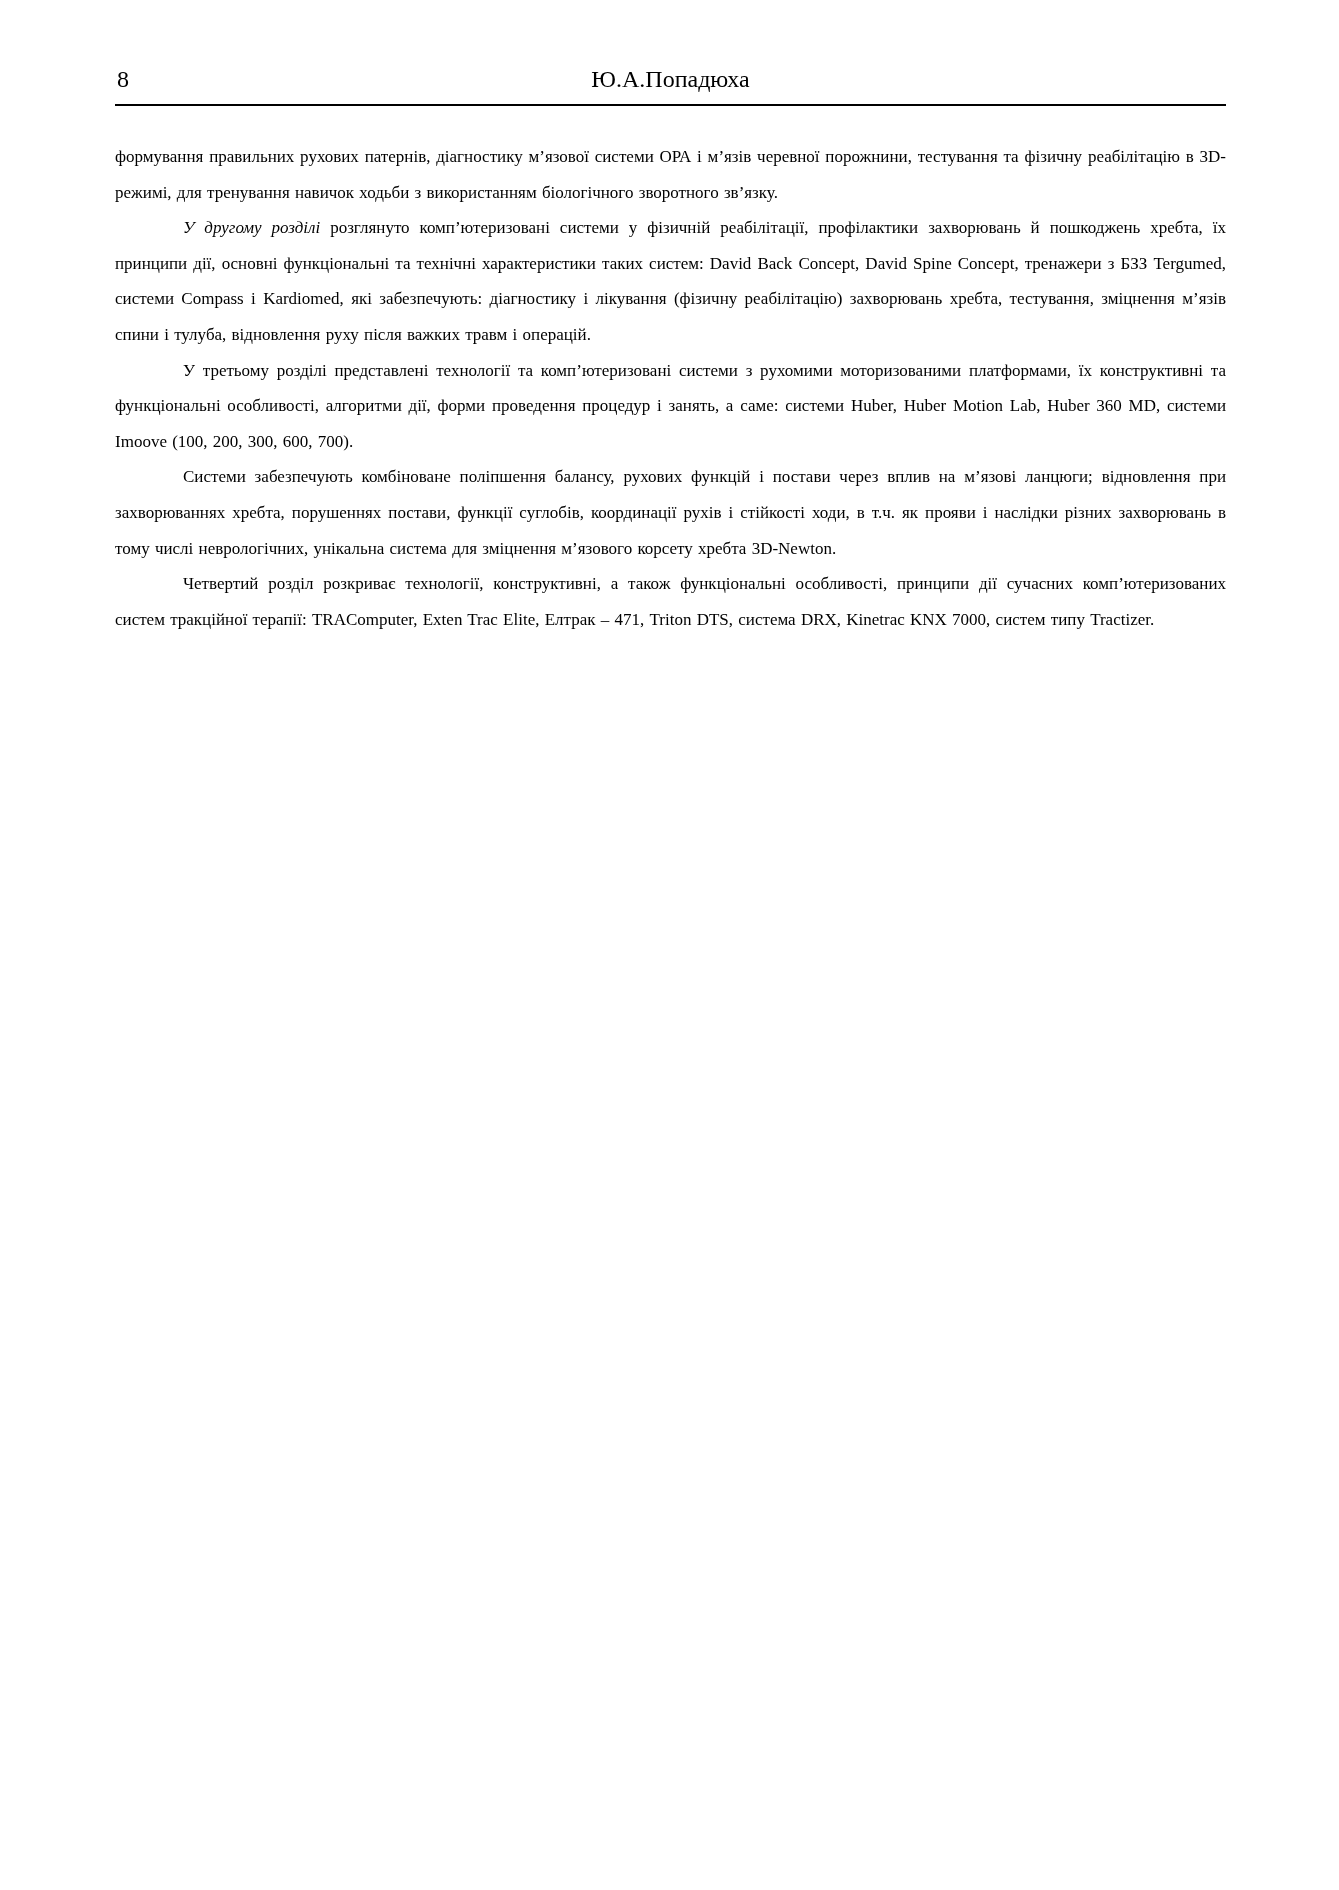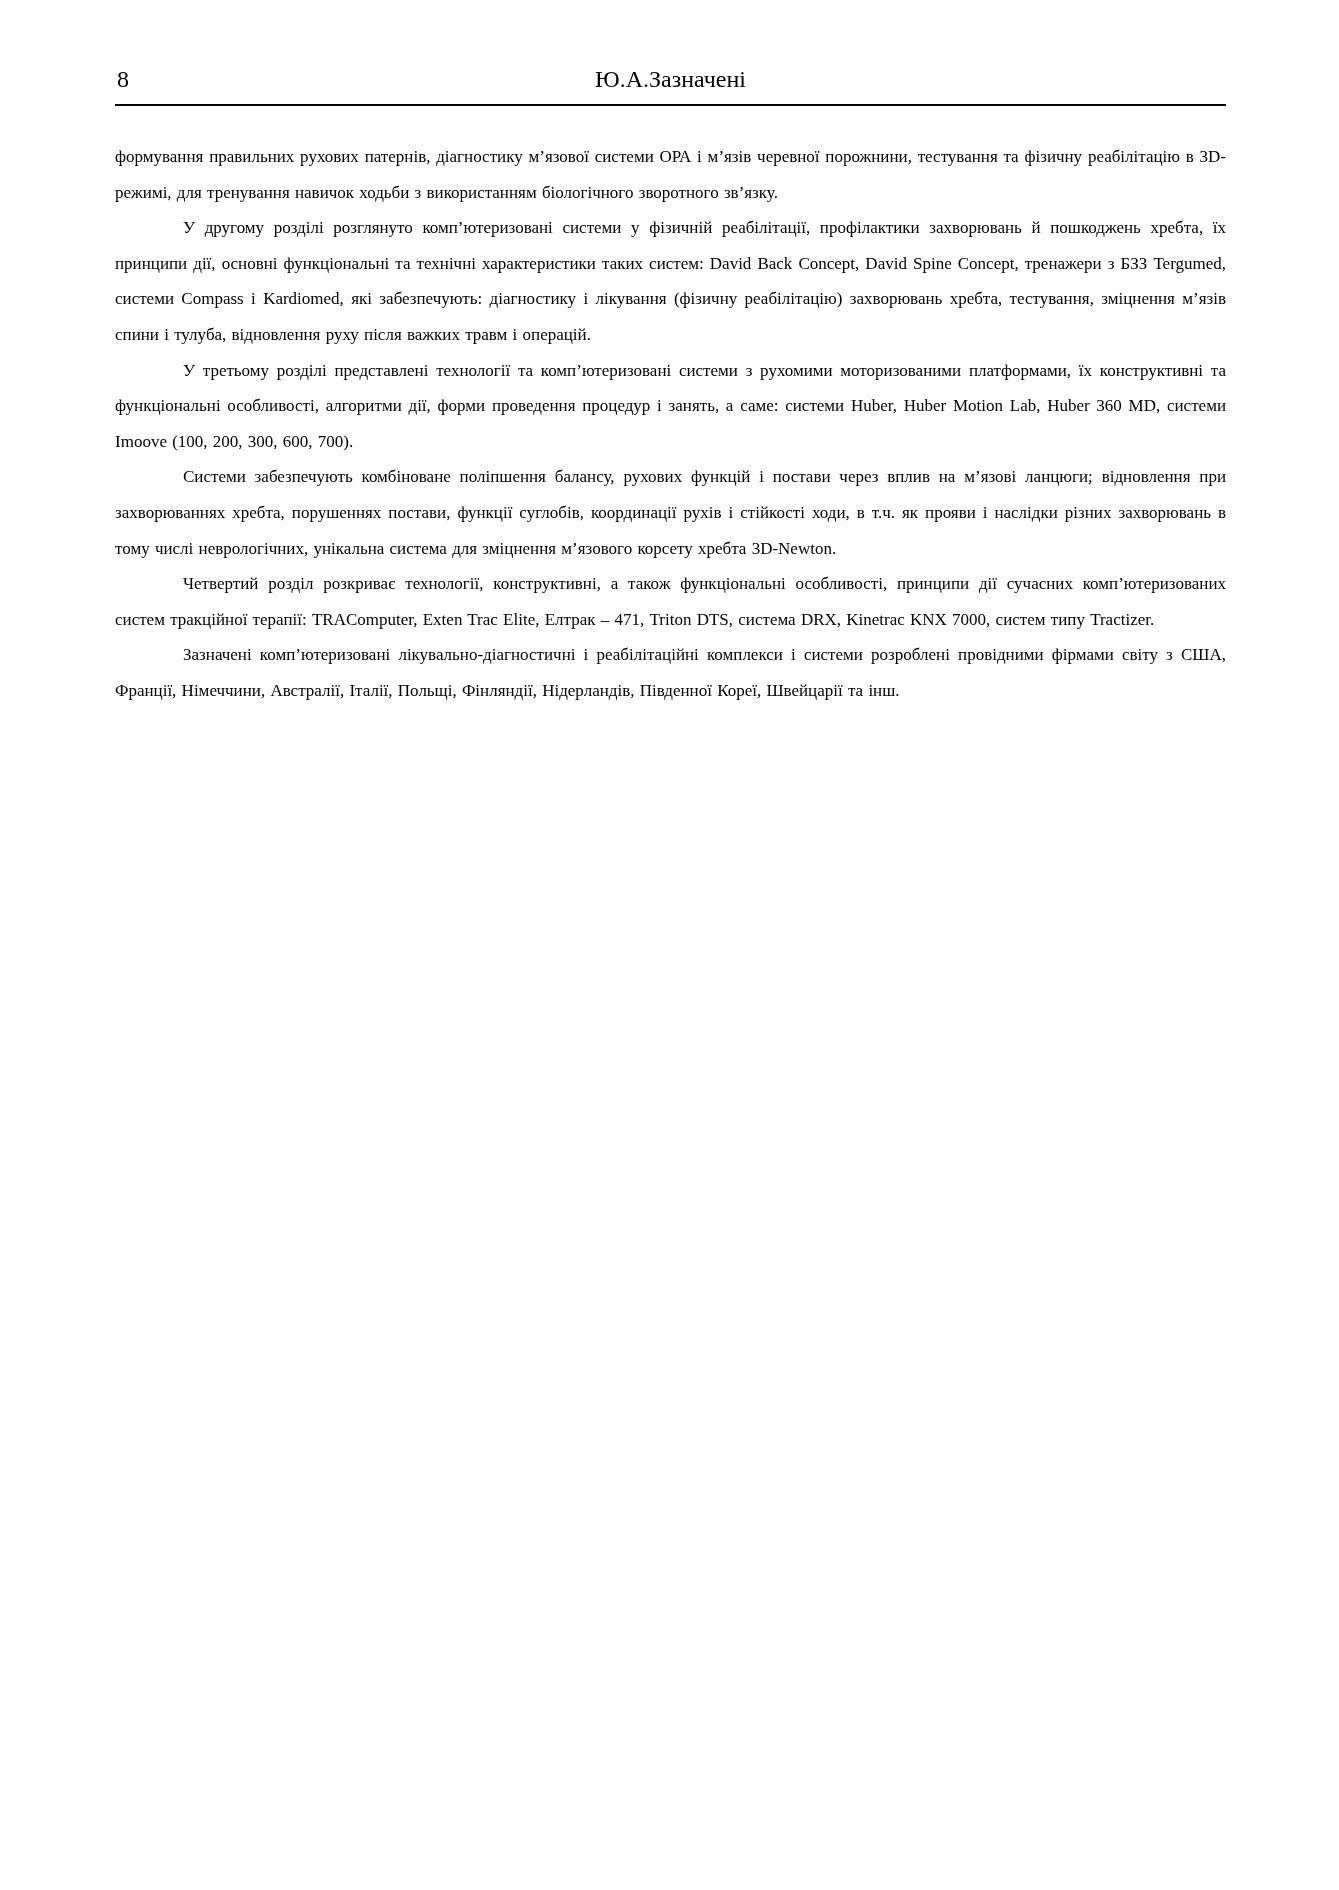--- a/index.html
+++ b/index.html
@@ -60,36 +60,36 @@
   }
   .body-text p {
     margin: 0;
     padding: 0;
     text-indent: 68px;
   }
   .body-text p.no-indent {
     text-indent: 0;
   }
   .lead-italic {
+    font-style: italic;
   }
 </style>
 </head>
 <body>
 
 <div class="page">
 
   <div class="header-row">
     <span class="page-number">8</span>
-    <span class="running-title">Ю.А.Зазначені</span>
+    <span class="running-title">Ю.А.Попадюха</span>
   </div>
 
   <div class="header-rule"></div>
 
   <div class="body-text" id="body-text">
       <p class="no-indent">формування правильних рухових патернів, діагностику м’язової системи ОРА і м’язів черевної порожнини,  тестування та фізичну реабілітацію в 3D-режимі, для тренування навичок ходьби з використанням біологічного зворотного зв’язку.</p>
       <p><span class="lead-italic">У другому розділі</span> розглянуто комп’ютеризовані системи у фізичній реабілітації, профілактики захворювань й пошкоджень хребта, їх принципи дії, основні функціональні та технічні характеристики таких систем: David Back Concept, David Spine Concept, тренажери з БЗЗ Tergumed, системи Compass і Kardiomed, які забезпечують: діагностику і лікування (фізичну реабілітацію) захворювань хребта, тестування, зміцнення м’язів спини і тулуба, відновлення руху після важких травм і операцій.</p>
       <p>У третьому розділі представлені технології та комп’ютеризовані системи з рухомими моторизованими платформами, їх конструктивні та функціональні особливості, алгоритми дії, форми проведення процедур і занять, а саме: системи Huber, Huber Motion Lab, Huber 360 MD, системи Imoove (100, 200, 300, 600, 700).</p>
       <p>Системи забезпечують комбіноване поліпшення балансу, рухових функцій і постави через вплив на м’язові ланцюги; відновлення при захворюваннях хребта, порушеннях постави, функції суглобів, координації рухів і стійкості ходи, в т.ч. як прояви і наслідки різних захворювань в тому числі неврологічних, унікальна система для зміцнення м’язового корсету хребта 3D-Newton.</p>
       <p>Четвертий розділ розкриває технології, конструктивні, а також функціональні особливості, принципи дії сучасних комп’ютеризованих систем тракційної терапії: TRAComputer, Exten Trac Elite, Елтрак – 471, Triton DTS, система DRX, Kinetrac KNX 7000, систем типу Tractizer.</p>
-      <p>Зазначені комп’ютеризовані лікувально-діагностичні і реабілітаційні комплекси і системи розроблені провідними фірмами світу з США, Франції, Німеччини, Австралії, Італії, Польщі, Фінляндії, Нідерландів, Південної Кореї, Швейцарії та інш.</p>
     </div>
 
 </div>
 
 </body></html>

